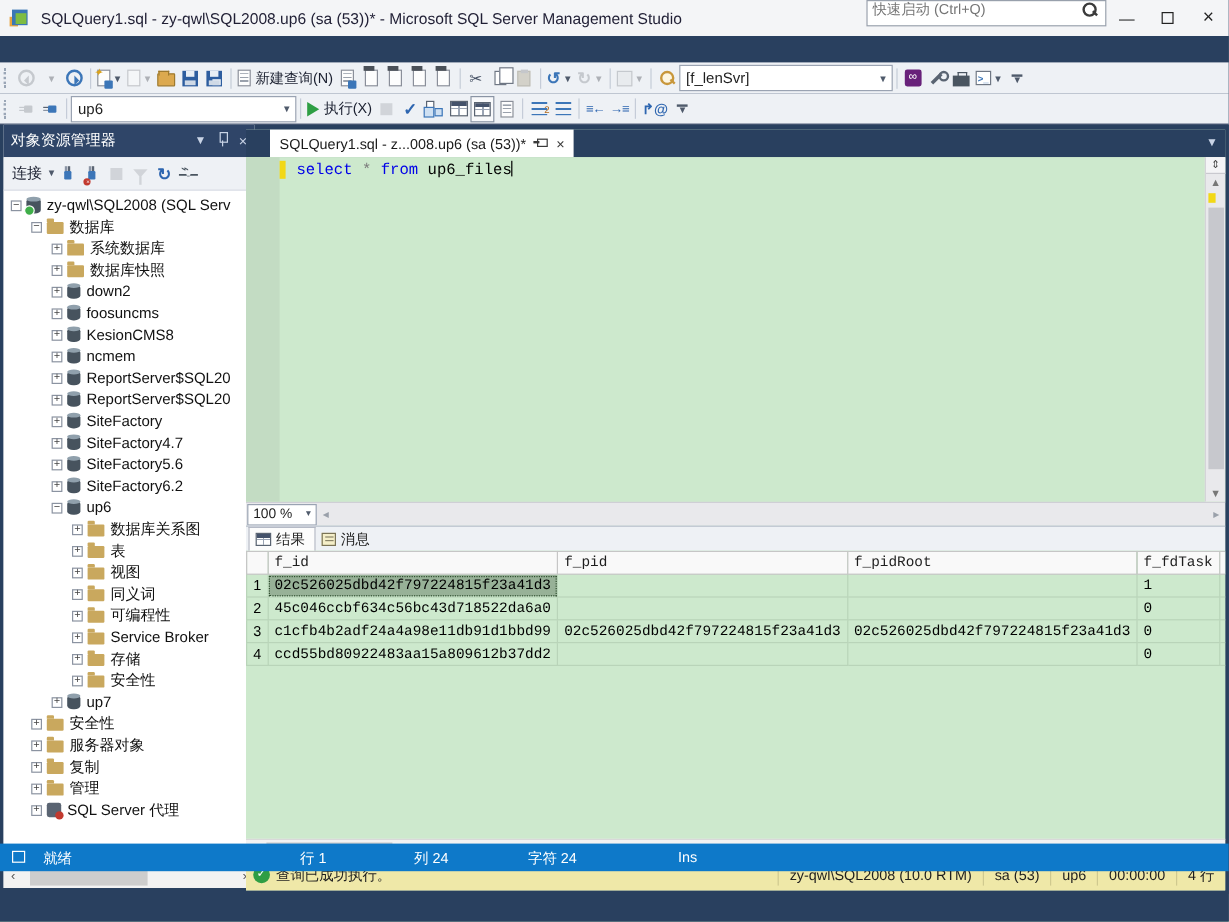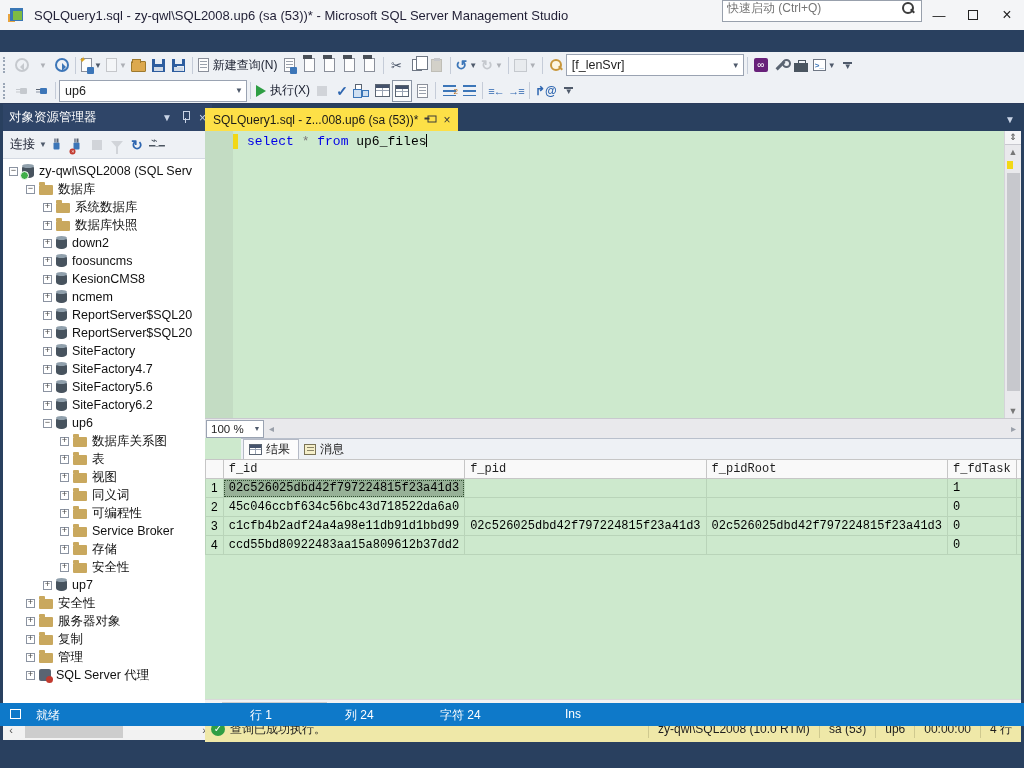--- a/index.html
+++ b/index.html
@@ -140,21 +140,21 @@
   .tree-label { font-size:12.5px; color:#111; }
 
   .hscroll { height:22px; background:#f2f2f2; border-top:1px solid #dcdcdc; position:relative; }
   .hs-arrow { position:absolute; top:0; width:16px; height:100%; color:#555; font-size:11px; display:flex; align-items:center; justify-content:center; }
   .hs-arrow.left{ left:0; } .hs-arrow.right{ right:0; }
   .hs-thumb { position:absolute; top:2px; height:calc(100% - 4px); background:#cdcdcd; }
 
   
   .docarea { position:absolute; left:205px; top:4px; width:816px; height:634px; display:flex; flex-direction:column; background:#cde9cd; }
   .tabstrip { height:23px; background:#29405f; display:flex; align-items:flex-end; position:relative; flex:none;}
-  .doc-tab { height:23px; background:#fde047; color:#1a1a1a; display:flex; align-items:center; padding:0 8px; font-size:12px; white-space:nowrap; }
+  .doc-tab { height:23px; background:#ffffff; color:#1a1a1a; display:flex; align-items:center; padding:0 8px; font-size:12px; white-space:nowrap;margin-left:20px; }
   .doc-tab .pin-ico::before{ border-color:#3a3a3a; } .doc-tab .pin-ico::after{ background:#3a3a3a; }
   .doc-tab .close-x { margin-left:8px; font-size:12px; color:#3a3a3a; }
   .tab-list-caret { position:absolute; right:6px; top:6px; color:#c9d4e6; font-size:10px; }
 
   .editor { flex:none; height:287px; position:relative; background:#cde9cd; display:flex; }
   .ed-gutter { width:28px; background:#c3dcc3; position:relative; flex:none;}
   .ed-changebar { position:absolute; left:28px; top:3px; width:5px; height:15px; background:#f2d816; }
   .ed-body { flex:1; position:relative; font-family:"Liberation Mono",monospace; font-size:13px; padding:3px 0 0 14px; }
   .tok-keyword { color:#0000e8; } .tok-operator { color:#7a7a7a; } .tok-plain { color:#000; }
   .ed-caret { display:inline-block; width:1px; height:13px; background:#000; vertical-align:-2px; }
@@ -165,21 +165,21 @@
   .vs-thumb { position:absolute; left:2px; top:42px; width:13px; height:218px; background:#c7c8cd; }
   .vs-down { position:absolute; bottom:0; }
 
   .ed-bottombar { flex:none; height:20px; background:#e9e9ec; display:flex; align-items:center; border-top:1px solid #c9c9cf;}
   .zoom-combo { width:58px; height:18px; margin-left:1px; background:#fff; border:1px solid #9aa3b2; display:flex; align-items:center; font-size:11.5px; }
   .zoom-combo .cv{flex:1;padding:0 4px;} .zoom-combo .ca{width:12px;font-size:7px;color:#4f5a6b;text-align:center;}
   .ed-hs-left { color:#9aa0aa; font-size:10px; padding:0 5px; }
   .ed-hs-track { flex:1; height:100%; }
   .ed-hs-right { color:#9aa0aa; font-size:10px; padding:0 5px; }
 
-  .rtabs { flex:none; height:21px; background:#eef1f5; display:flex; align-items:flex-end; padding-left:2px; border-top:1px solid #b9c0cc;margin-left:36px;}
+  .rtabs { flex:none; height:21px; background:#eef1f5; display:flex; align-items:flex-end; padding-left:2px; border-top:1px solid #b9c0cc;}
   .rtab { height:20px; display:flex; align-items:center; padding:0 8px 0 5px; font-size:12px; color:#222; }
   .rtab.active { background:#fcfcfc; border:1px solid #b5bac6; border-bottom:none; }
   .i-rgrid { width:13px; height:11px; margin-right:4px; border:1px solid #5a6472; background:
       linear-gradient(#44526b 0 3px, transparent 3px),
       repeating-linear-gradient(to right, transparent 0 5px, #9aa4b4 5px 6px),
       repeating-linear-gradient(to bottom, transparent 0 4px, #9aa4b4 4px 5px);
       background-color:#fff;}
   .i-rmsg { width:12px; height:11px; margin-right:4px; border:1px solid #7a7356; background:#f5efc9; position:relative;}
   .i-rmsg::before{content:'';position:absolute;left:2px;top:2px;width:7px;height:1px;background:#8a8468;box-shadow:0 3px 0 #8a8468;}
 

